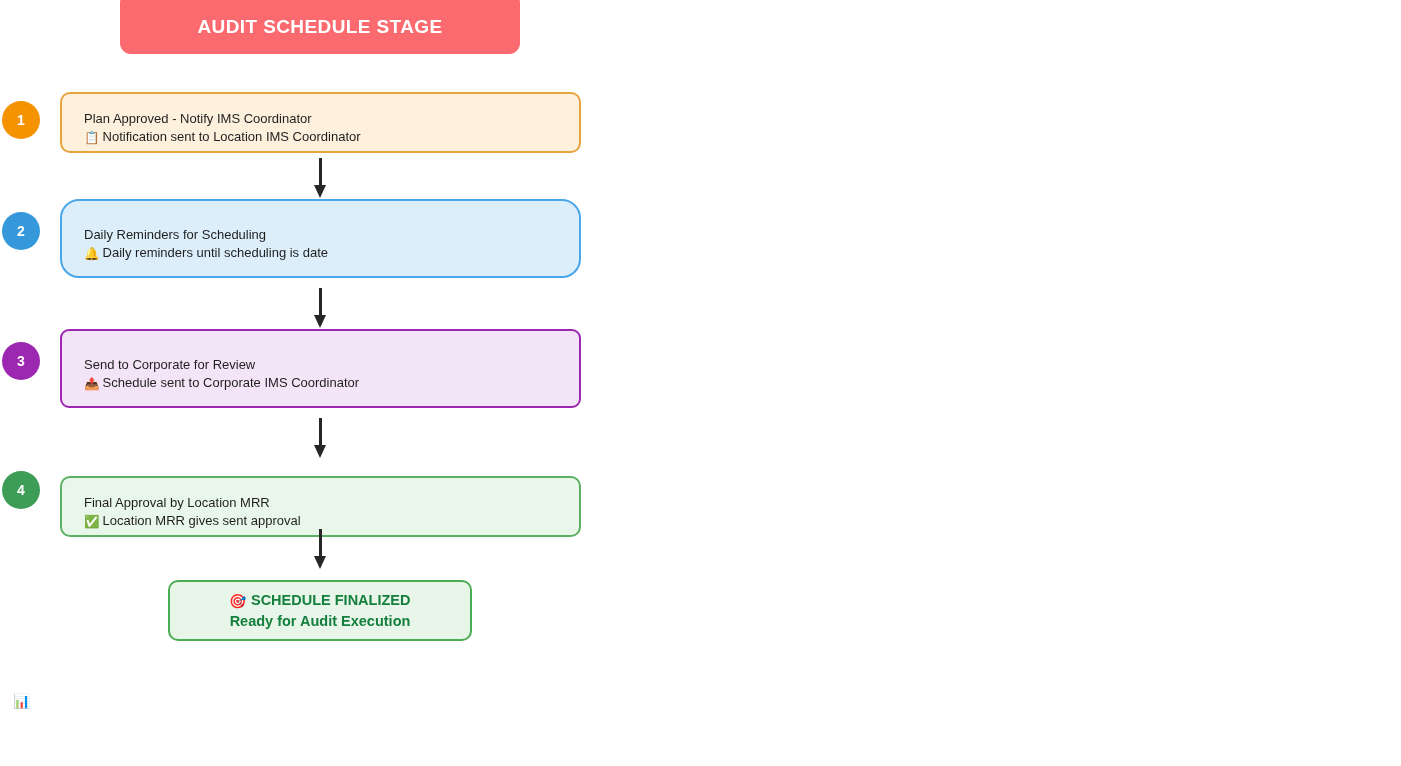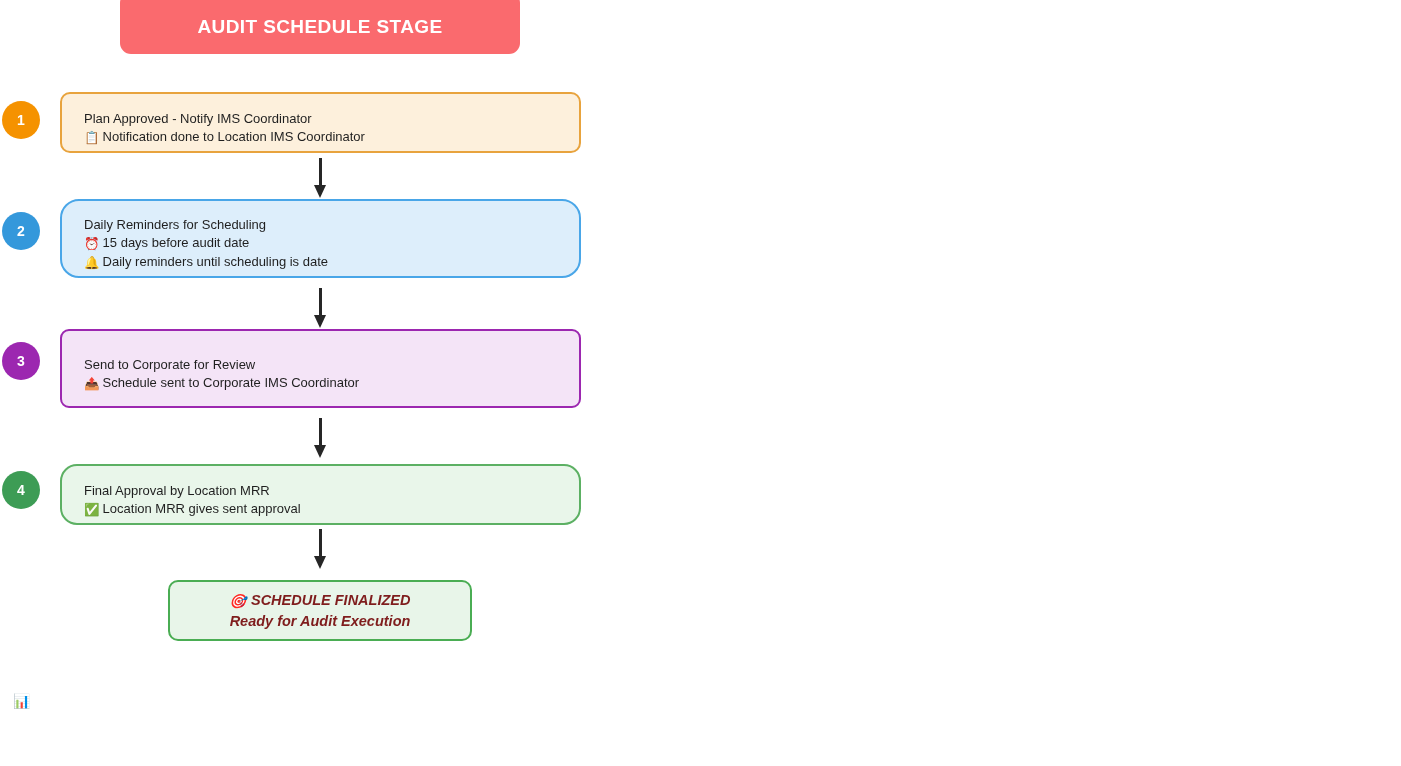--- a/index.html
+++ b/index.html
@@ -136,24 +136,23 @@
     border-radius: 10px;
     box-sizing: border-box;
     display: flex;
     flex-direction: column;
     align-items: center;
     justify-content: center;
   }
   .final-line {
     font-size: 14.5px;
     font-weight: bold;
-    color: #7f1d1d;
+    color: #15803d;
     line-height: 20px;
     white-space: nowrap;
-    font-style: italic;
   }
   .final-line .ico {
     font-size: 14px;
     margin-right: 4px;
     vertical-align: -1px;
   }
 
   
   .footer-icon {
     position: absolute;
@@ -174,42 +173,39 @@
 
   <div class="step" style="top:92px;">
     <div class="badge" style="top:9px; background:#f59200;">
       <span>1</span>
     </div>
     <div class="step-box" style="top:0px; height:61px; background:#fdf0dc; border-color:#e8a33d;">
       <div class="step-line title-line">
         <span>Plan Approved - Notify IMS Coordinator</span>
       </div>
       <div class="step-line">
-        <span class="ico">📋</span><span>Notification done to Location IMS Coordinator</span>
+        <span class="ico">📋</span><span>Notification sent to Location IMS Coordinator</span>
       </div>
     </div>
   </div>
 
   <div class="arrow" style="top:158px; height:40px;">
     <div class="shaft" style="height:29px;"></div>
     <div class="head" style="top:27px;"></div>
   </div>
 
   <div class="step" style="top:199px;">
     <div class="badge" style="top:13px; background:#3498db;">
       <span>2</span>
     </div>
     <div class="step-box" style="top:0px; height:79px; background:#ddeefb; border-color:#49a6e8;border-radius:19px;">
       <div class="step-line title-line">
         <span>Daily Reminders for Scheduling</span>
       </div>
       <div class="step-line">
-        <span class="ico">⏰</span><span>15 days before audit date</span>
-      </div>
-      <div class="step-line">
         <span class="ico">🔔</span><span>Daily reminders until scheduling is date</span>
       </div>
     </div>
   </div>
 
   <div class="arrow" style="top:288px; height:40px;">
     <div class="shaft" style="height:29px;"></div>
     <div class="head" style="top:27px;"></div>
   </div>
 
@@ -229,21 +225,21 @@
 
   <div class="arrow" style="top:418px; height:40px;">
     <div class="shaft" style="height:29px;"></div>
     <div class="head" style="top:27px;"></div>
   </div>
 
   <div class="step" style="top:460px;">
     <div class="badge" style="top:11px; background:#3d9c55;">
       <span>4</span>
     </div>
-    <div class="step-box" style="top:4px; height:61px; background:#e9f6ea; border-color:#5cb063;border-radius:17px;">
+    <div class="step-box" style="top:16px; height:61px; background:#e9f6ea; border-color:#5cb063;">
       <div class="step-line title-line">
         <span>Final Approval by Location MRR</span>
       </div>
       <div class="step-line">
         <span class="ico">✅</span><span>Location MRR gives sent approval</span>
       </div>
     </div>
   </div>
 
   <div class="arrow" style="top:529px; height:40px;">

